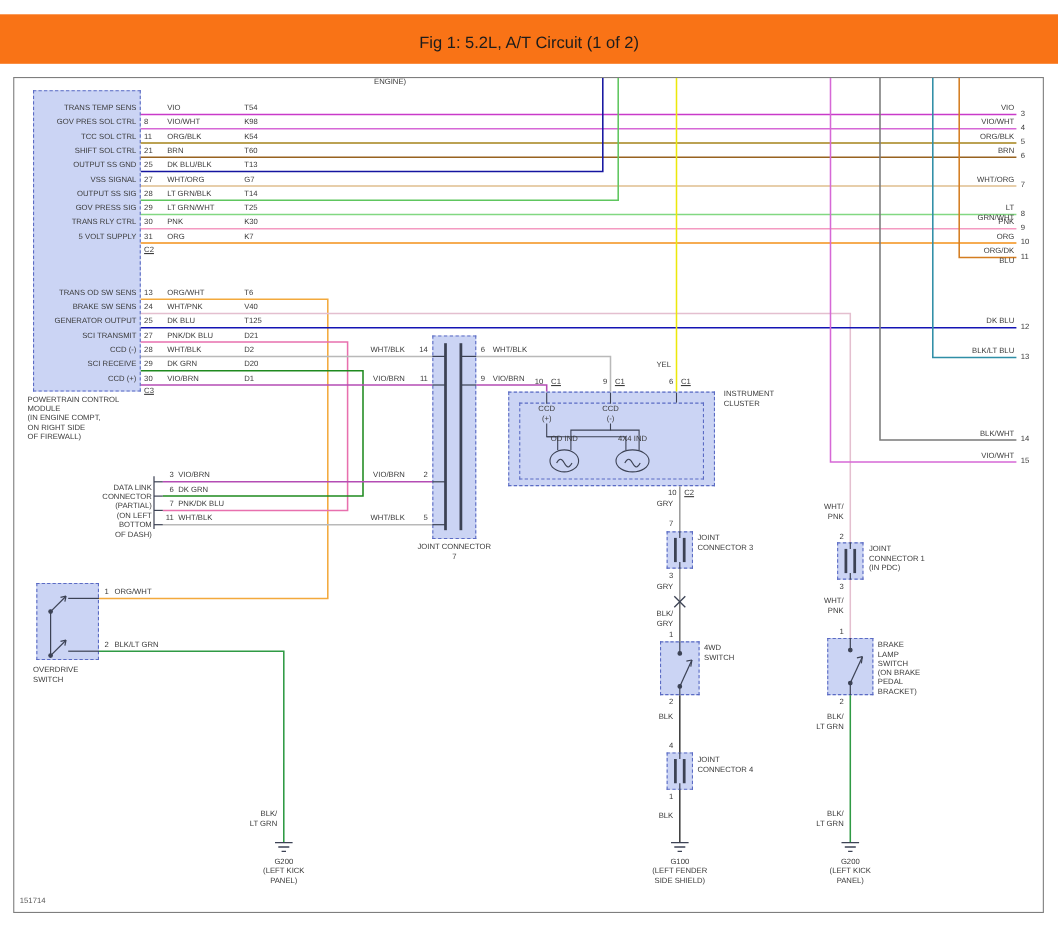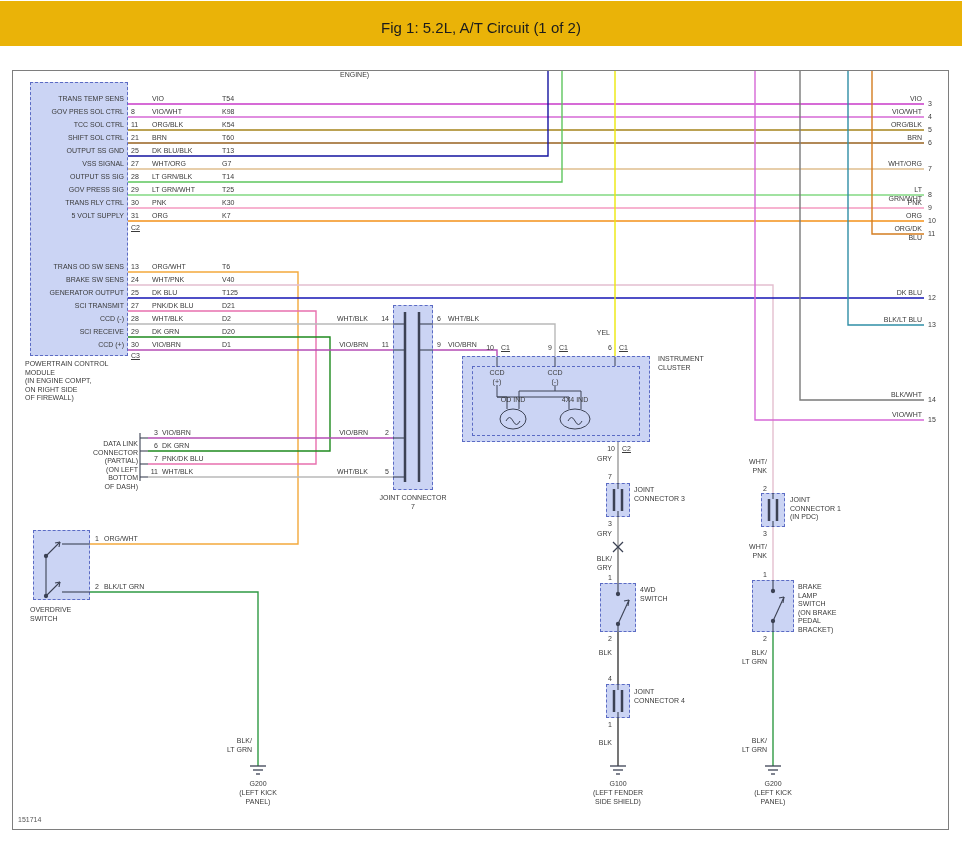--- a/index.html
+++ b/index.html
@@ -1,18 +1,18 @@
 <!DOCTYPE html>
 <html><head>
 <meta charset="utf-8">
 <style>
   *{margin:0;padding:0;box-sizing:border-box}
   body{font-family:"Liberation Sans",sans-serif;background:#ffffff}
   .page{position:relative;width:962px;height:842px;background:#fff;overflow:hidden}
-  .header{position:absolute;left:0;top:1px;width:962px;height:45px;background:#eab308}
+  .header{position:absolute;left:0;top:13px;width:962px;height:45px;background:#f97316}
   .title{position:absolute;width:100%;text-align:center;top:18px;font-size:15px;color:#1c1c1c}
   .frame{position:absolute;left:12px;top:70px;width:937px;height:760px;border:1px solid #7e7e7e;background:#fff}
   .box{position:absolute;border:1px dashed #5b6bc4;background:#cbd4f4}
   .box.nofill{background:transparent}
   .wires{position:absolute;left:0;top:0;width:962px;height:842px}
   svg polyline{fill:none}
   .wire{stroke-width:1.4}
   .lbl{position:absolute;font-size:7px;line-height:8.5px;color:#3a3a3a;white-space:pre-line}
   .r{transform:translateX(-100%);text-align:right}
   .c{transform:translateX(-50%);text-align:center}

